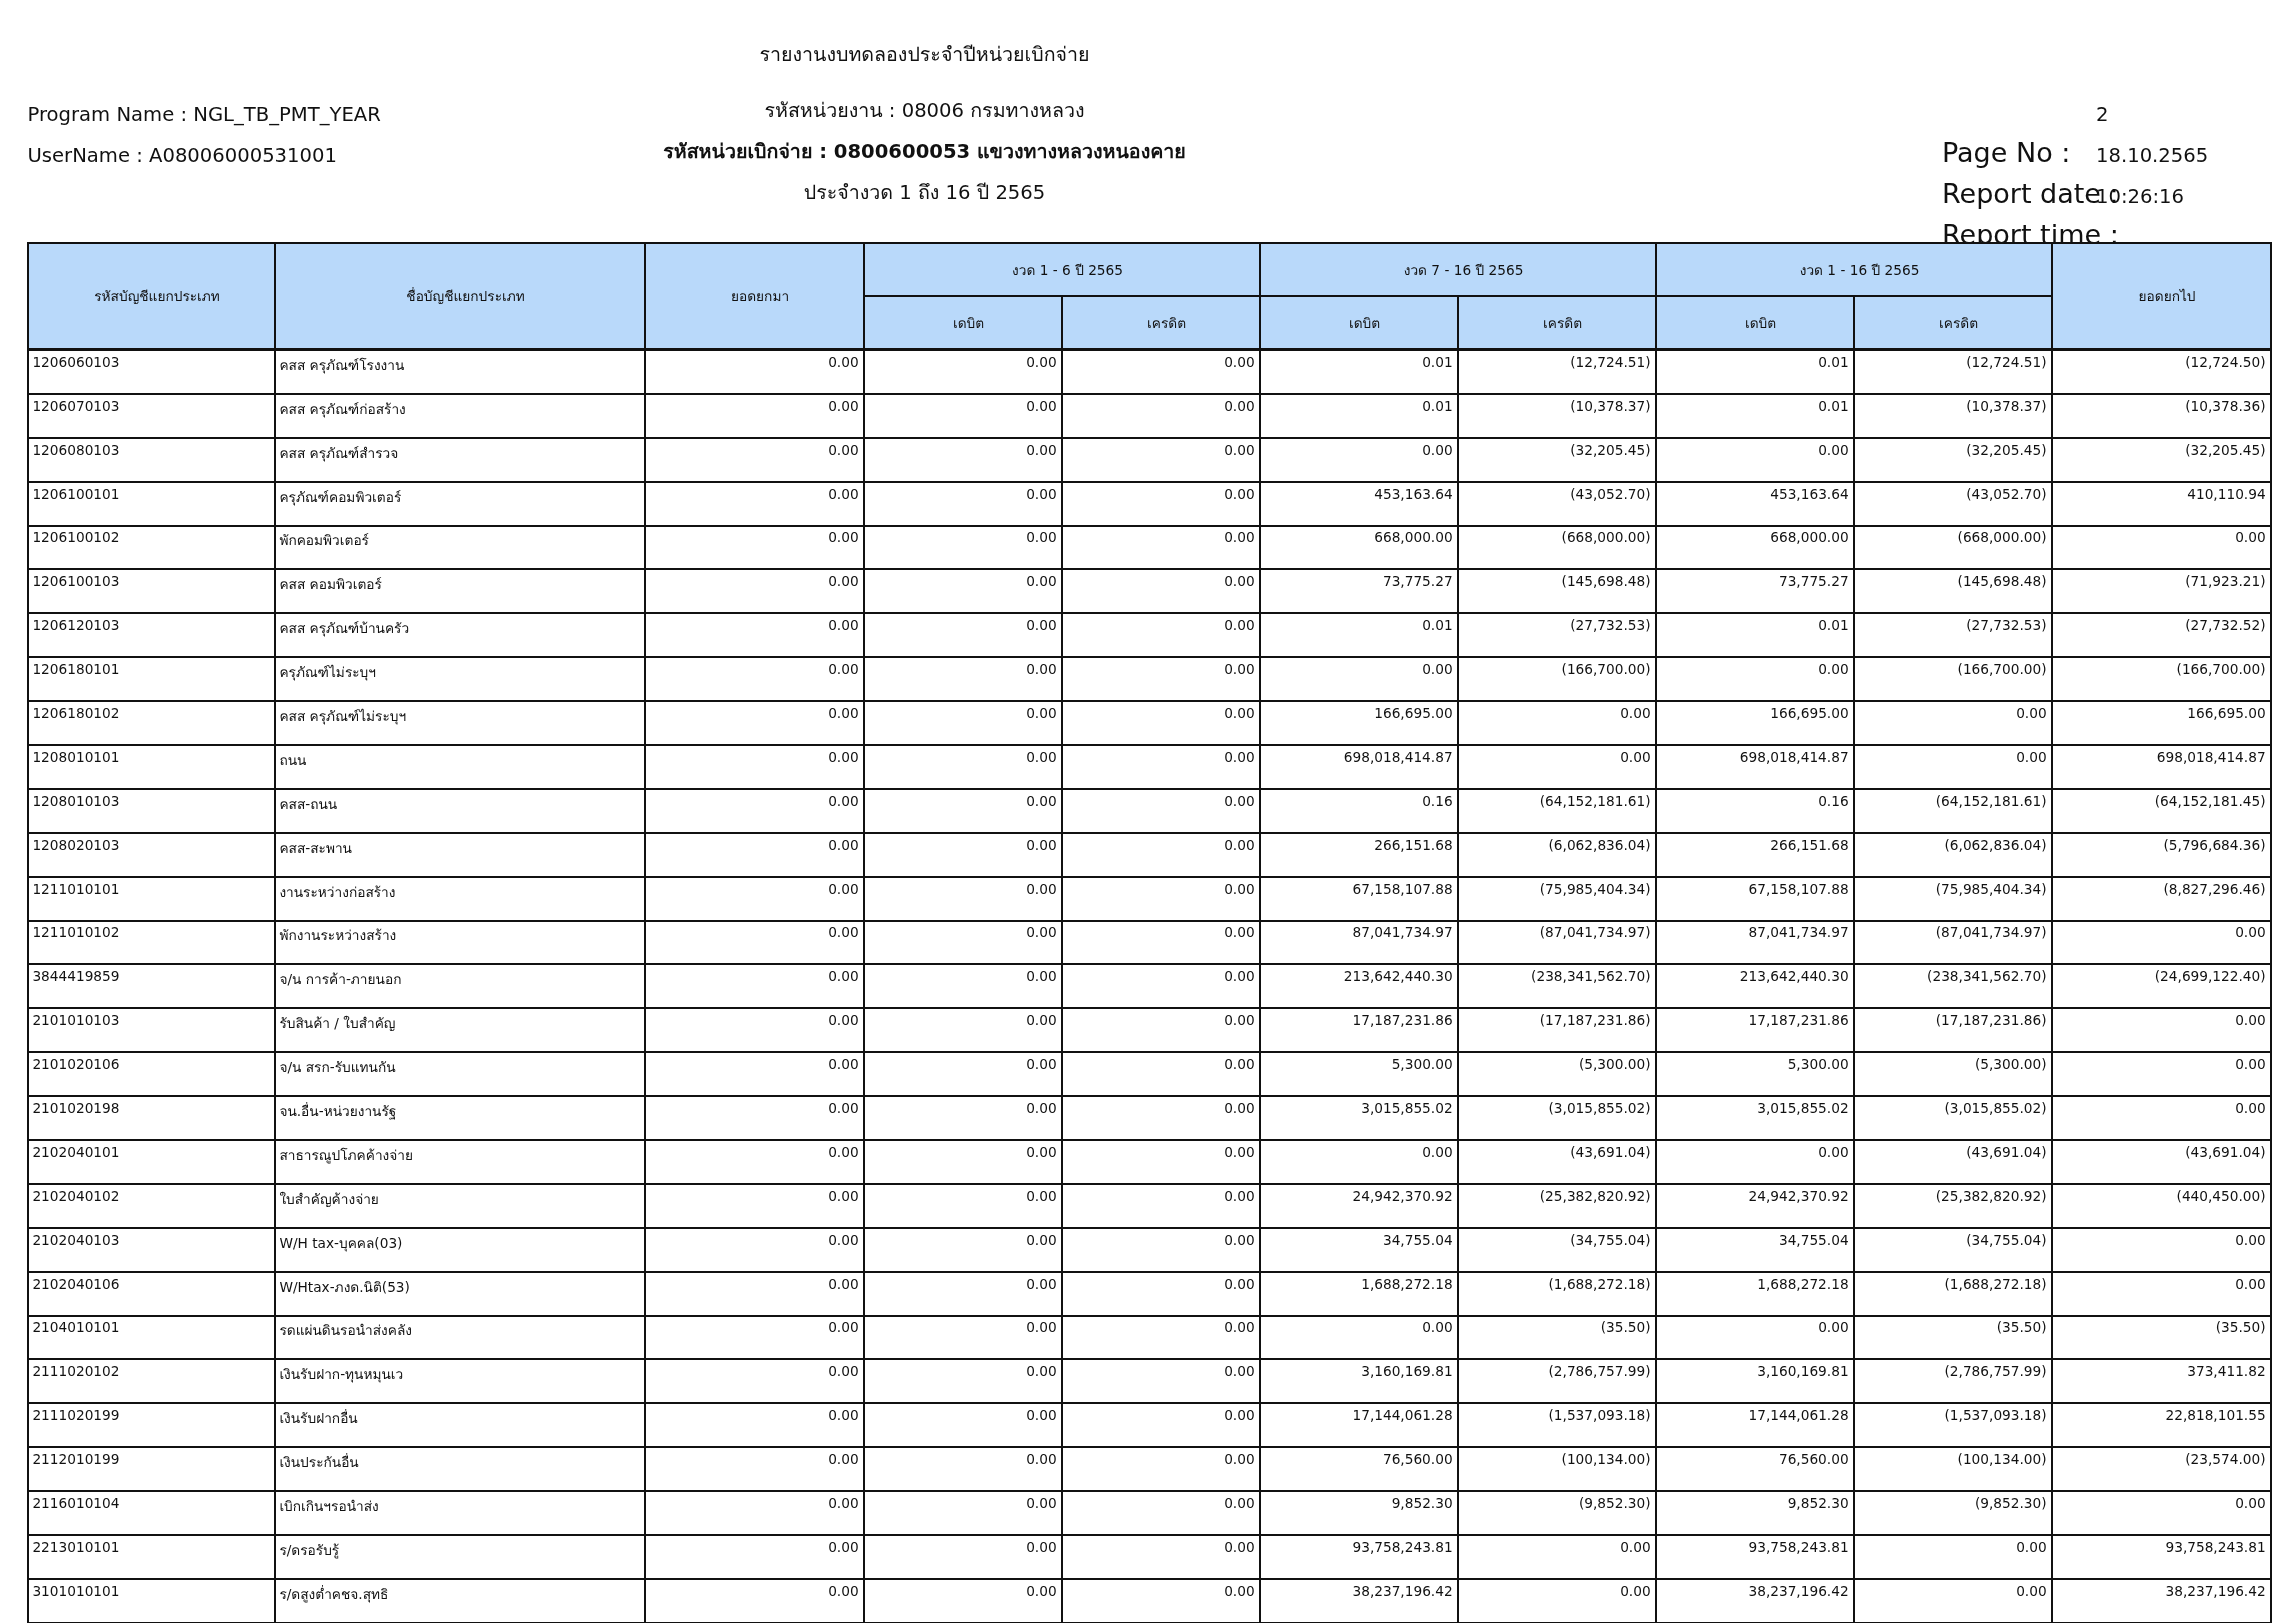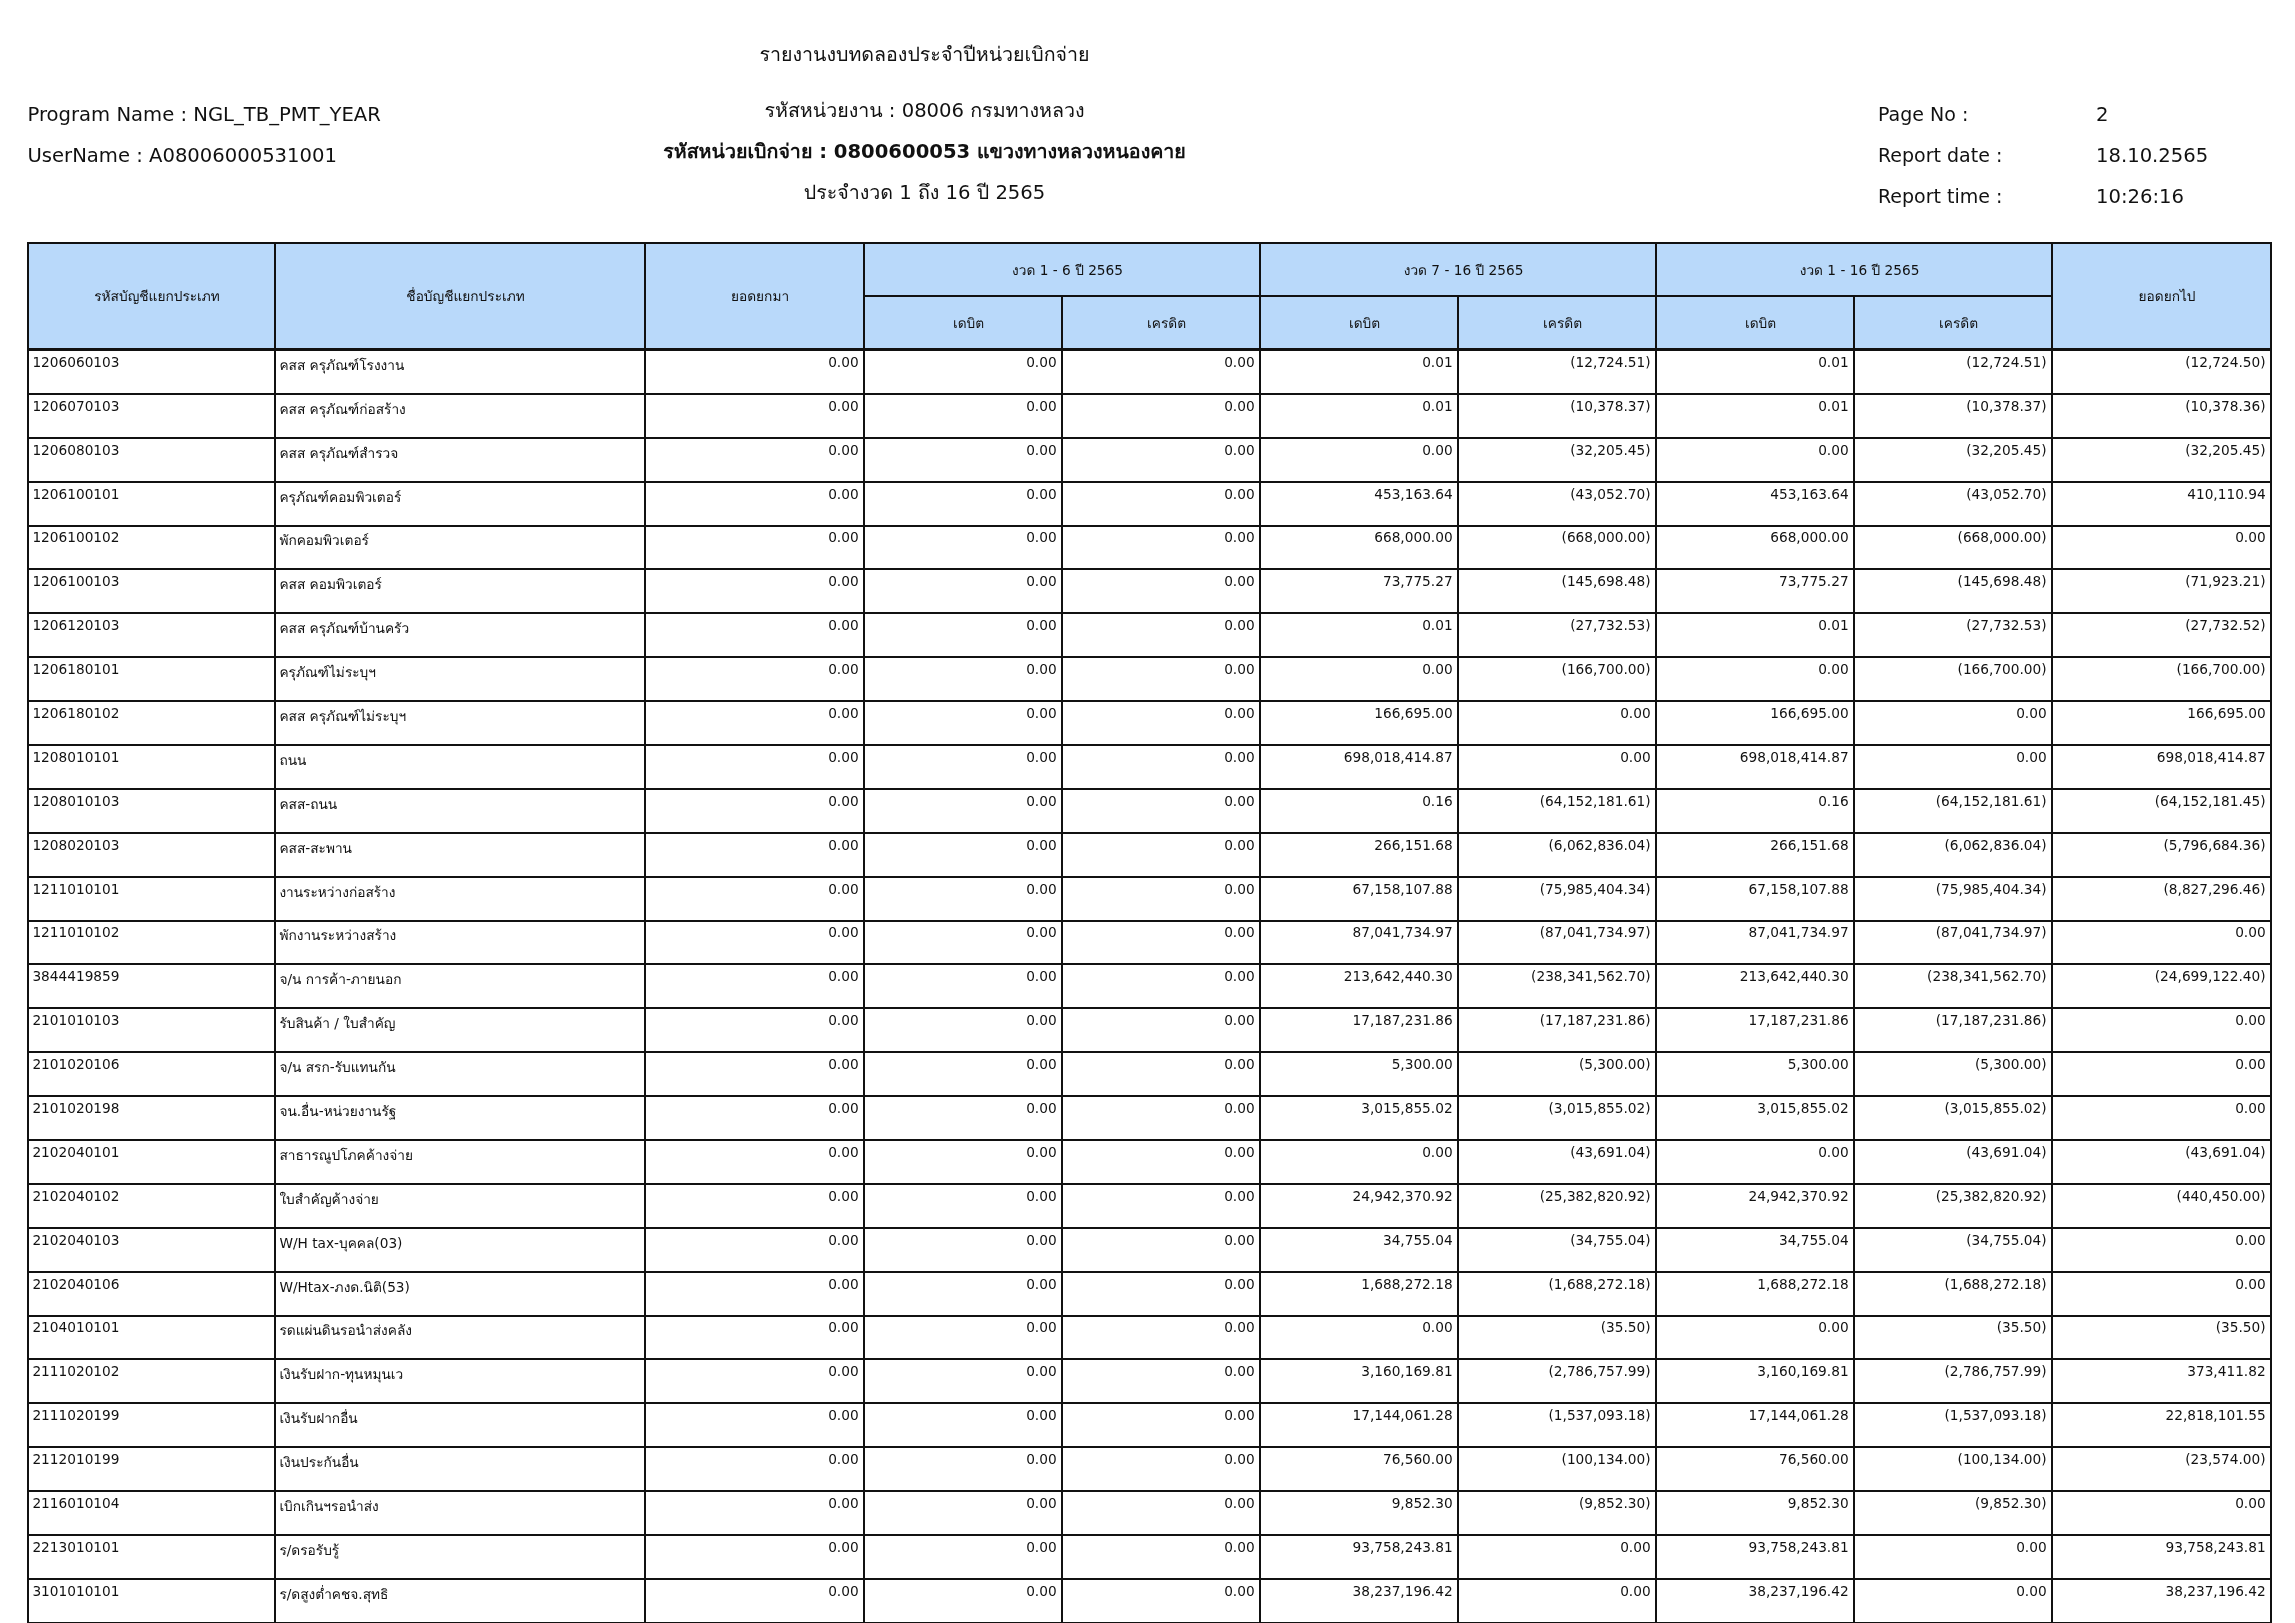--- a/index.html
+++ b/index.html
@@ -7,21 +7,21 @@
          font-family: "DejaVu Sans", "Liberation Sans", sans-serif; color: #111; }
   .abs { position: absolute; white-space: nowrap; }
   .meta { font-size: 19.6px; }
   .center-line { left: 0; width: 1849px; text-align: center; font-size: 19.6px; }
   #report-title { top: 38px; }
   #agency-line { top: 94px; }
   #disb-line { top: 135px; font-weight: bold; }
   #period-line { top: 176px; }
   #program-name { left: 27.5px; top: 103px; }
   #user-name { left: 27.5px; top: 144px; }
-  .rlabel { left: 1878px; font-size: 19px; }
+  .rlabel { left: 1942px; font-size: 27px; margin-top: 34px; }
   .rvalue { left: 2096px; font-size: 19.6px; }
   #page-no-label, #page-no-value { top: 103px; }
   #report-date-label, #report-date-value { top: 144px; }
   #report-time-label, #report-time-value { top: 185px; }
 
   table.tb { position: absolute; left: 26.5px; top: 242px; width: 2244px;
              border-collapse: collapse; table-layout: fixed; }
   table.tb th, table.tb td { border: 2px solid #111; padding: 0 3.9px; overflow: hidden; white-space: nowrap; }
   table.tb th { background: #b9d9fa; font-weight: normal; font-size: 13.7px; text-align: center; padding-left: 16px; }
   table.tb thead tr.h1 th { height: 51px; }

